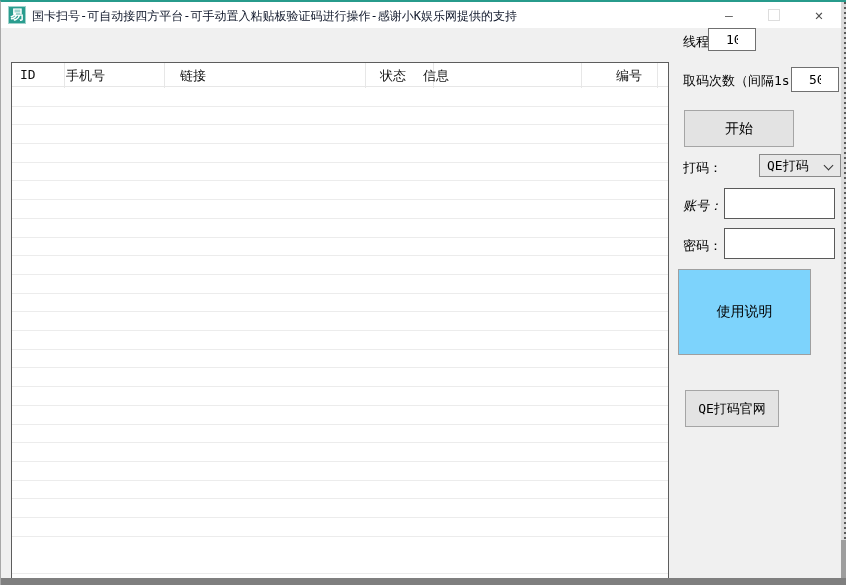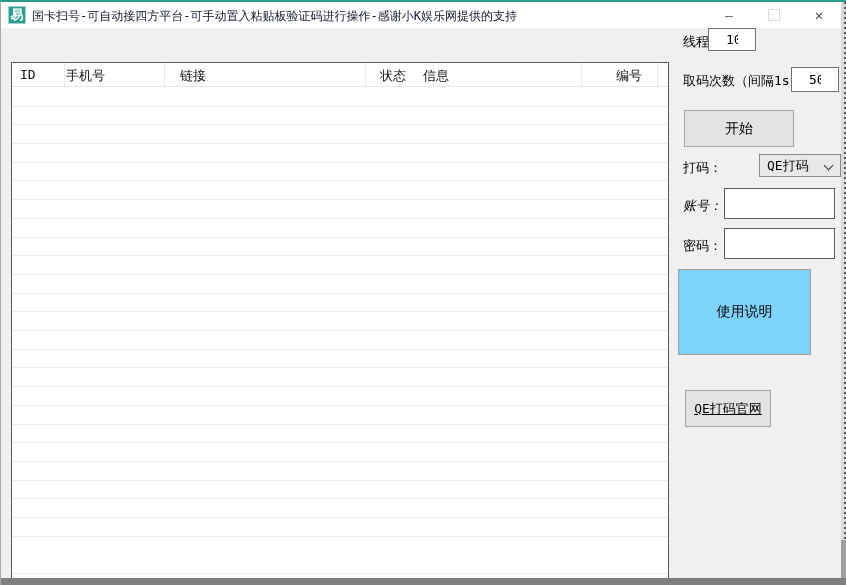--- a/index.html
+++ b/index.html
@@ -80,21 +80,21 @@
   .in-passwd { left:723px; top:226px; width:111px; height:31px; border-color:#5a5a5a; }
 
   .btn {
     position:absolute; box-sizing:border-box;
     background:#e3e3e3; border:1px solid #a5a5a5;
     display:flex; align-items:center; justify-content:center;
     font-size:14px; color:#000; cursor:default; user-select:none;
   }
   .btn-start  { left:683px; top:108px; width:110px; height:37px; }
   .btn-usage  { left:677px; top:267px; width:133px; height:86px; background:#7dd3fc; border-color:#9f9f9f; }
-  .btn-site   { left:684px; top:388px; width:86px;  height:37px; font-size:13px;text-decoration:underline; }
+  .btn-site   { left:684px; top:388px; width:94px;  height:37px; font-size:13px; }
 
   .combo {
     position:absolute; left:722px; top:152px; width:82px; height:23px;
     box-sizing:border-box; background:#e8e8e8; border:1px solid #8a8a8a;
     display:flex; align-items:center;
     font-size:13px; color:#000; padding-left:7px;margin-left:36px;
   }
   .chevron {
     position:absolute; right:8px; top:7px;
     width:6px; height:6px;

